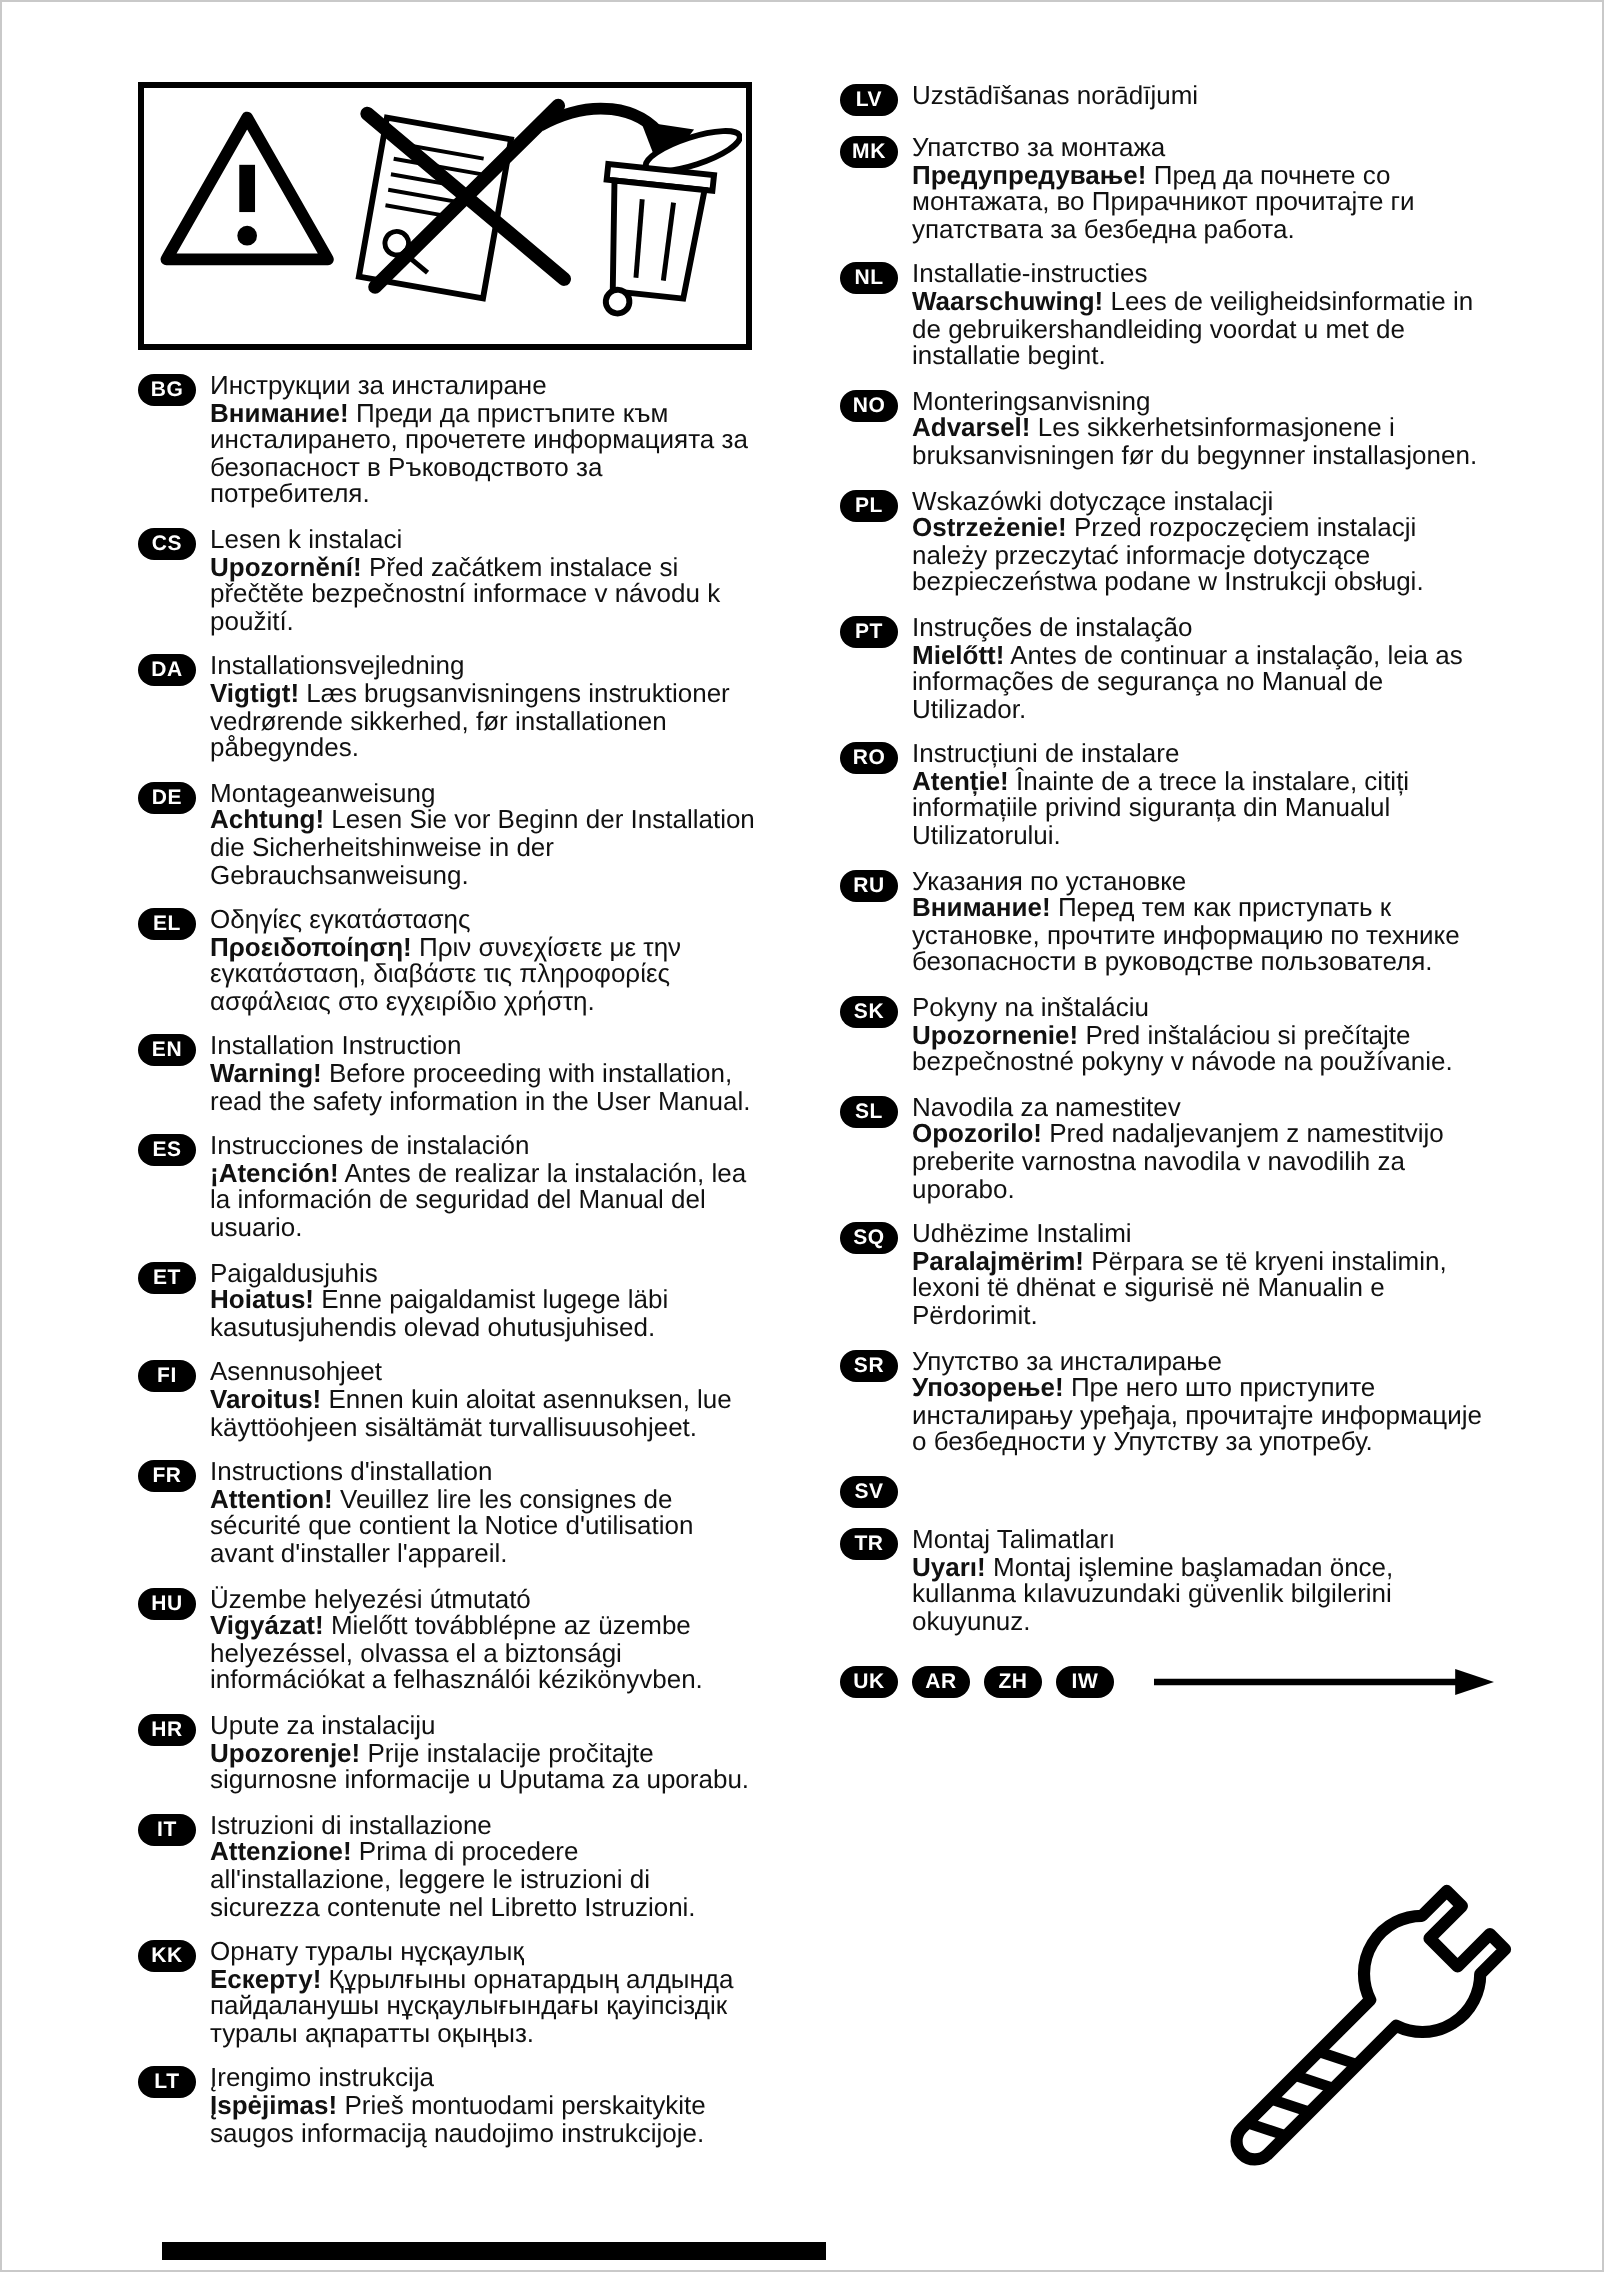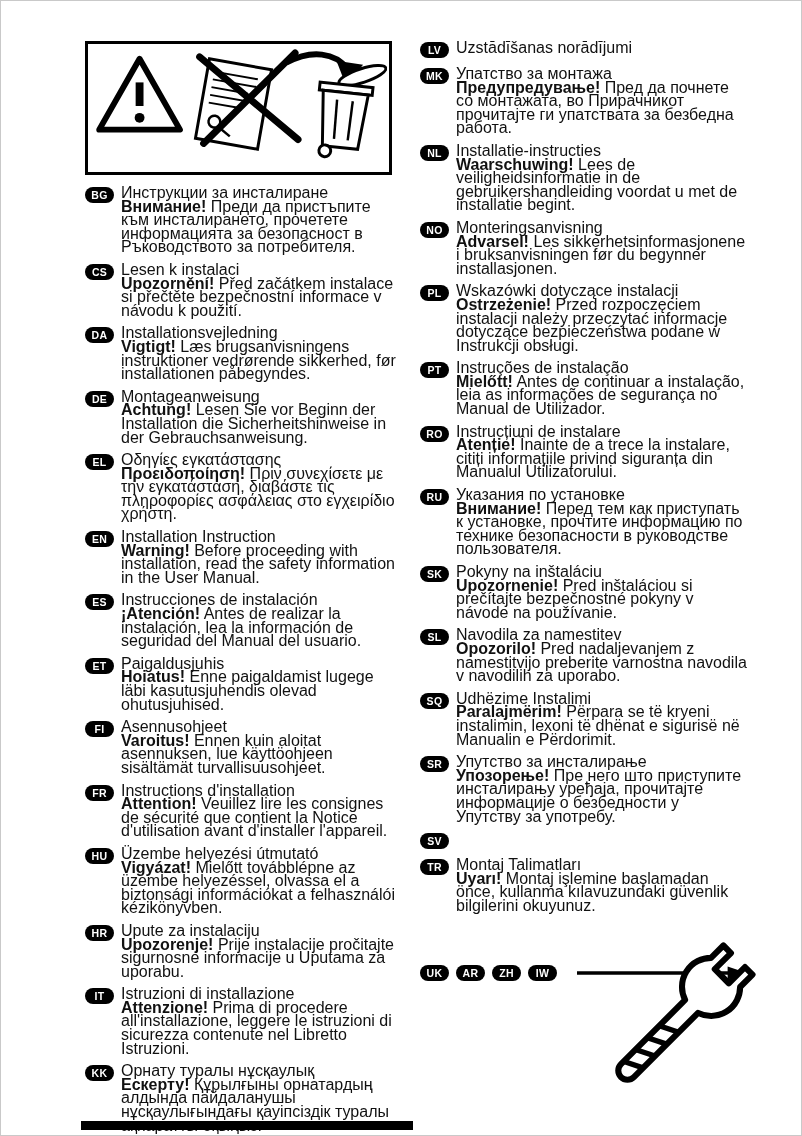--- a/index.html
+++ b/index.html
@@ -10,21 +10,21 @@
     position: relative;
     width: 802px;
     height: 1136px;
     background: #ffffff;
     overflow: hidden;
     color: #111111;
     border: 1px solid #c9c9c9;
   }
 
   .col { position: absolute; }
-  .col-left  { left: 84px;  top: 40px; width: 311px; }
+  .col-left  { left: 68px;  top: 40px; width: 311px; }
   .col-right { left: 419px; top: 40px; width: 327px; }
 
   .illustration-box {
     width: 307px;
     height: 134px;
     border: 3px solid #000;
     margin-bottom: 11px;
     display: flex;
     align-items: center;
     justify-content: center;
@@ -43,30 +43,30 @@
     padding: 0 4px;
     background: #000;
     color: #fff;
     border-radius: 9px;
     font-size: 10.5px;
     font-weight: bold;
     letter-spacing: 0.3px;
     margin-top: 1px;
   }
 
-  .content { flex: 1; font-size: 16px; line-height: 13.6px; }
+  .content { flex: 1; font-size: 13px; line-height: 13.6px; }
   .content .title { font-weight: normal; }
   .content .body  { margin: 0; }
   .warn { font-weight: bold; }
 
   .codes-row {
     display: flex;
     align-items: center;
     gap: 20px;
-    margin-top: 52px;
+    margin-top: 15px;
   }
   .codes { display: inline-flex; gap: 7px; }
   .codes-row svg { display: block; }
 
   .wrench-wrap {
     position: absolute;
     left: 572px;
     top: 912px;
     width: 212px;
     height: 212px;

